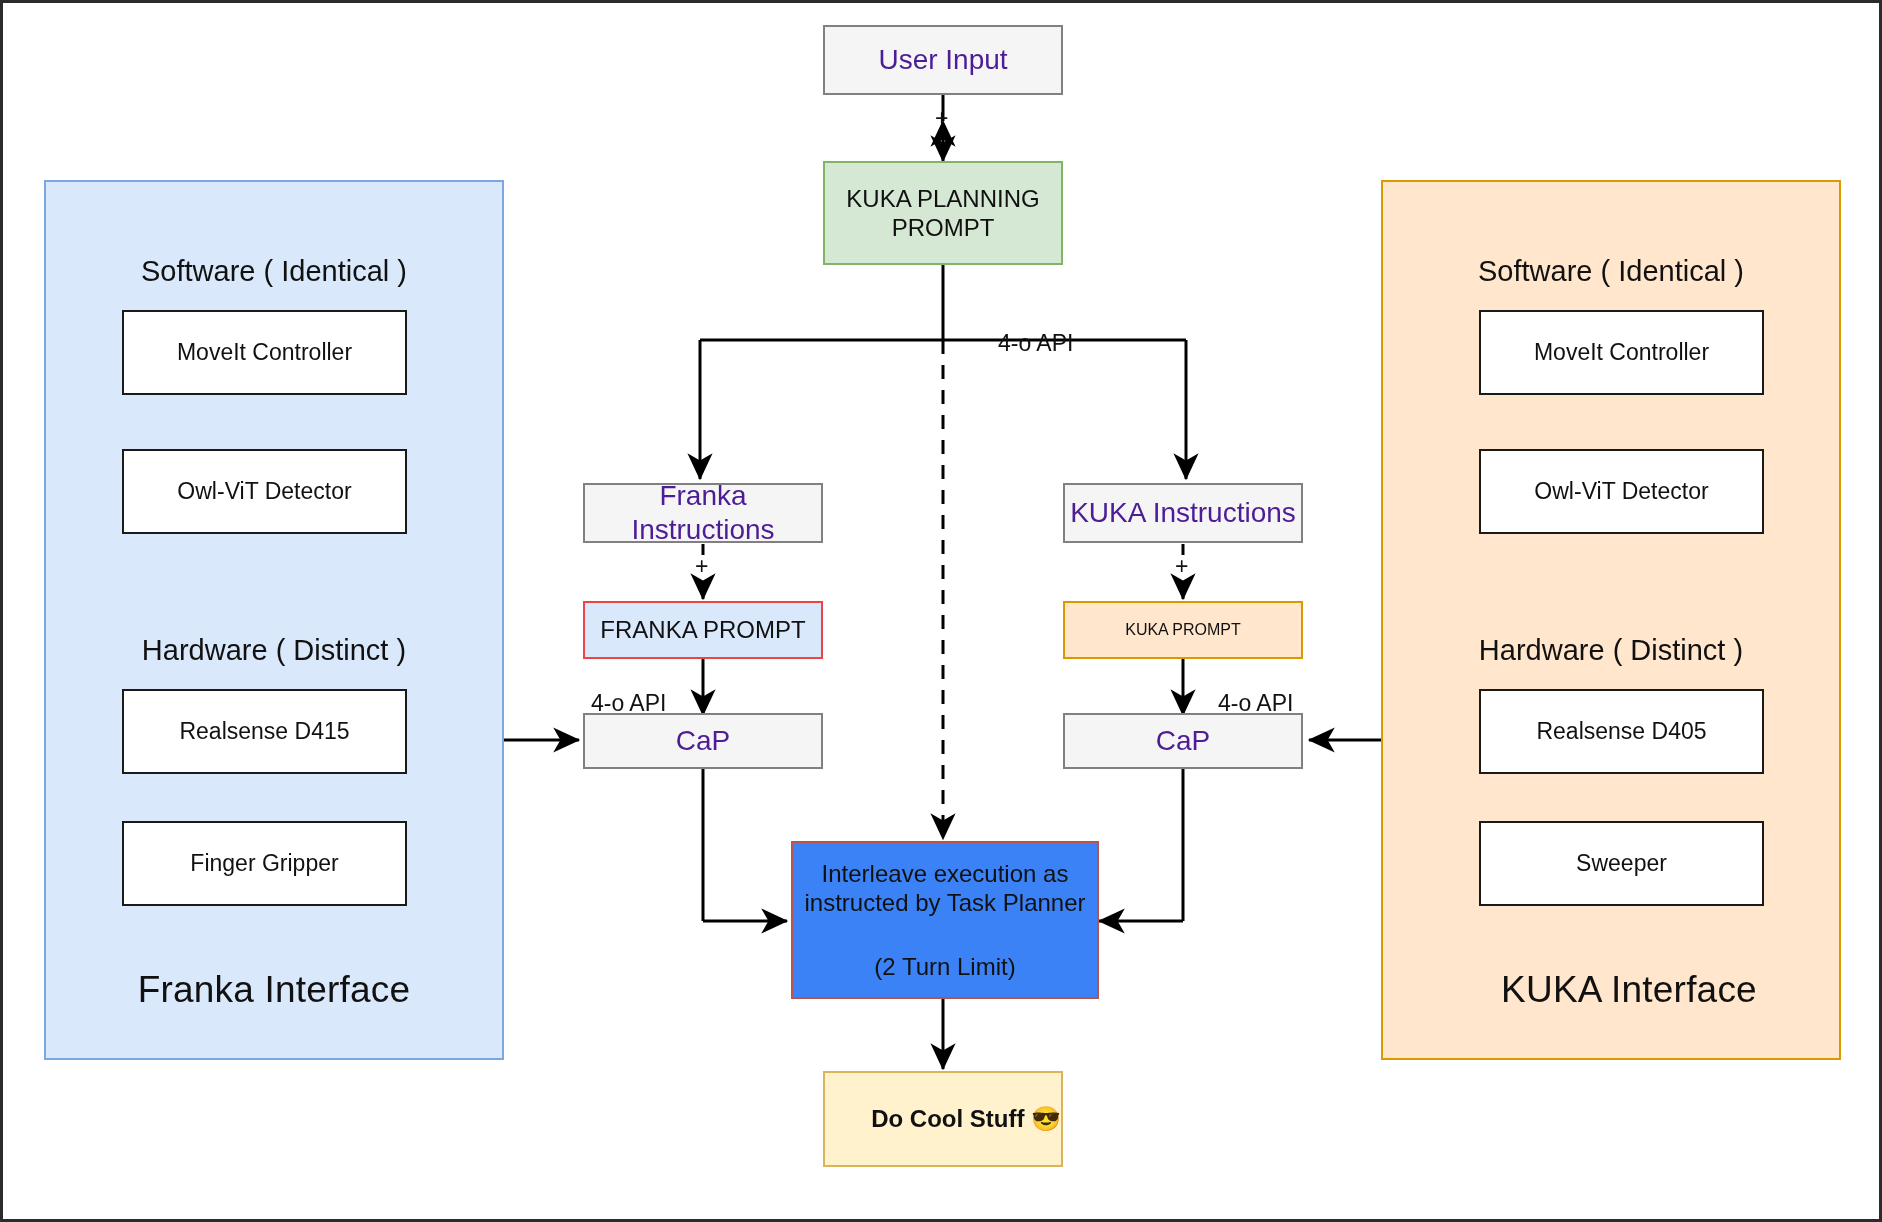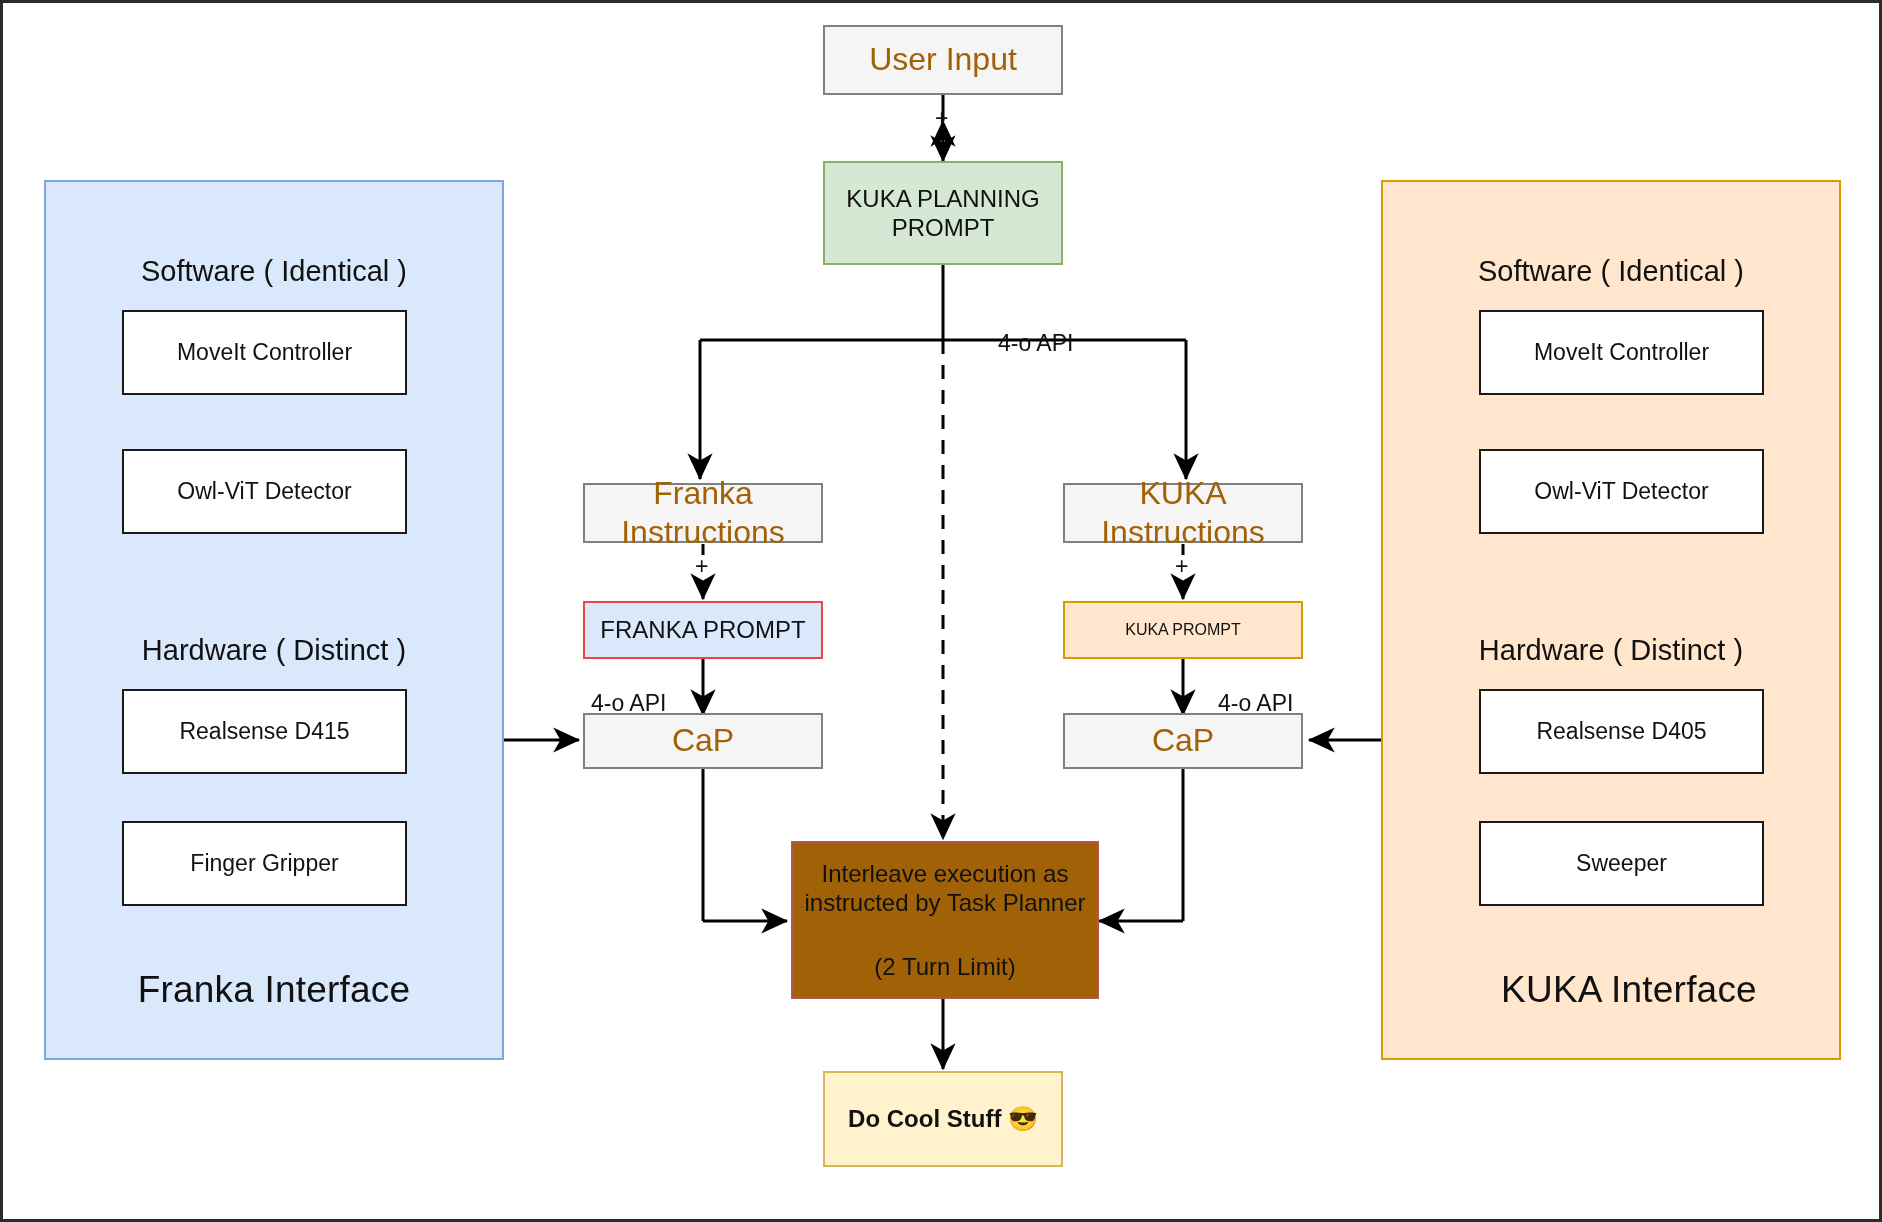--- a/index.html
+++ b/index.html
@@ -70,55 +70,56 @@
   
   .box-white {
     background: #ffffff;
     border: 2px solid #1a1a1a;
     font-size: 23px;
   }
   
   .box-grey {
     background: #f5f5f5;
     border: 2px solid #808080;
-    font-size: 32px;
-    color: #a16207;
+    font-size: 28px;
+    color: #4c1d95;
   }
   .box-green {
     background: #d5e8d4;
     border: 2px solid #82b366;
     font-size: 24px;
     color: #111111;
   }
   .box-blue {
     background: #dae8fc;
     border: 2px solid #ef4444;
     font-size: 24px;
     color: #111111;
   }
   .box-orange {
     background: #ffe6cc;
     border: 2px solid #d79b00;
     font-size: 16px;
     color: #111111;
   }
   .box-red {
-    background: #a16207;
+    background: #3b82f6;
     border: 2px solid #b85450;
     font-size: 24px;
     color: #111111;
     flex-direction: column;
     padding: 0 10px;
   }
   .box-yellow {
     background: #fff2cc;
     border: 2px solid #d6b656;
     font-size: 24px;
     color: #111111;
     font-weight: 600;
+    justify-content: flex-end;
   }
   .edge-label {
     position: absolute;
     font-size: 23px;
     color: #111111;
     white-space: nowrap;
     background: transparent;
     margin-top: 32px;
   }
   .plus-label {

